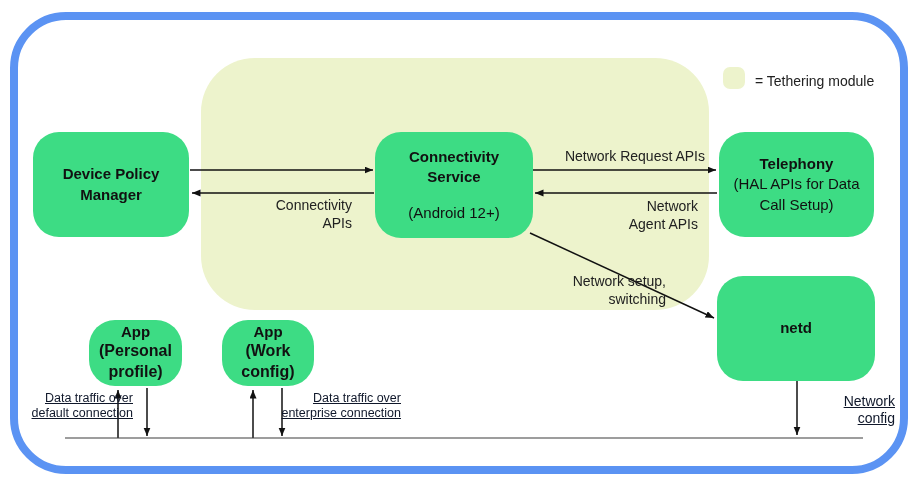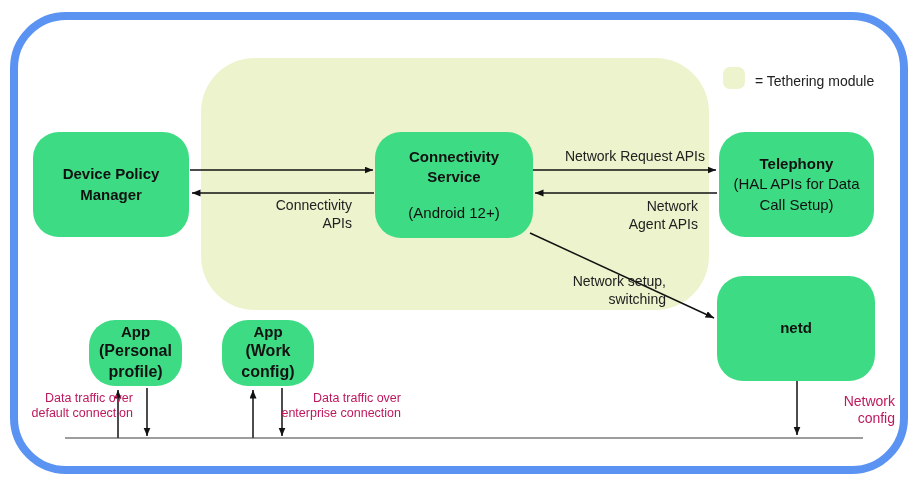--- a/index.html
+++ b/index.html
@@ -28,21 +28,21 @@
   #node-app2{left:222px;top:320px;width:92px;height:66px;padding:0 2px;}
   .app .t{font-size:15px;line-height:1.2;}
   .app .s{font-size:16px;font-weight:bold;line-height:1.3;}
   .lbl{position:absolute;font-size:14px;line-height:1.3;color:#212121;
        text-align:right;white-space:pre-line;}
   #lbl-connectivity{left:212px;top:196px;width:140px;}
   #lbl-netreq{left:545px;top:147px;width:160px;}
   #lbl-netagent{left:558px;top:197px;width:140px;}
   #lbl-netsetup{left:506px;top:272px;width:160px;}
   #lbl-kernel{left:398px;top:446px;width:100px;margin-top:43px;}
-  .lbl.blue{color:#be185d;font-size:12.5px;line-height:1.2;}
+  .lbl.blue{color:#0f172a;font-size:12.5px;line-height:1.2;text-decoration:underline;}
   #lbl-default{left:11px;top:391px;width:122px;}
   #lbl-enterprise{left:275px;top:391px;width:126px;}
   #lbl-netconfig{left:795px;top:393px;width:100px;font-size:14px;}
 </style>
 </head>
 <body>
 
 <div class="canvas">
 
   <div class="frame"></div>

